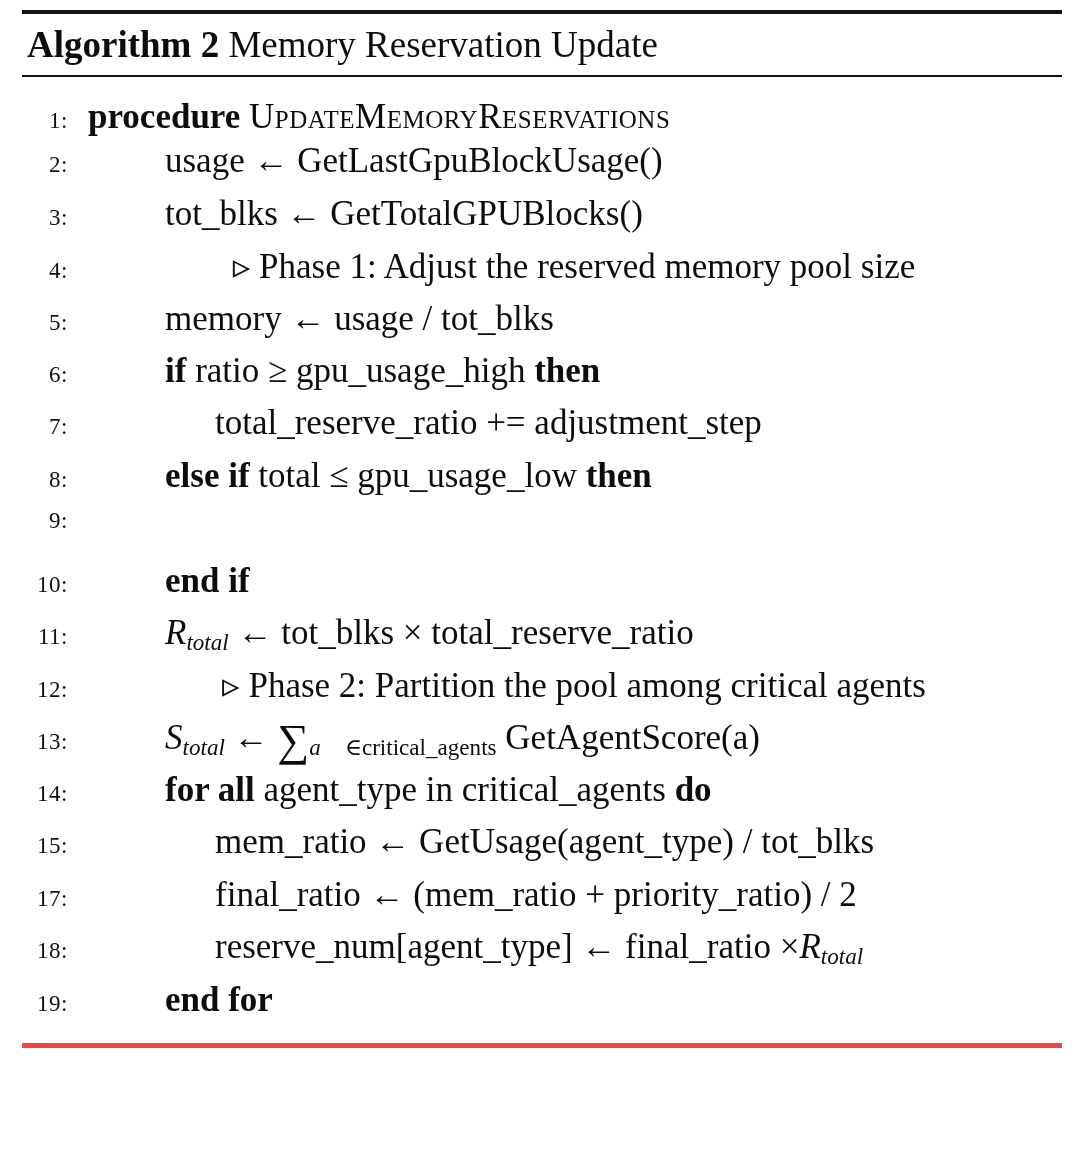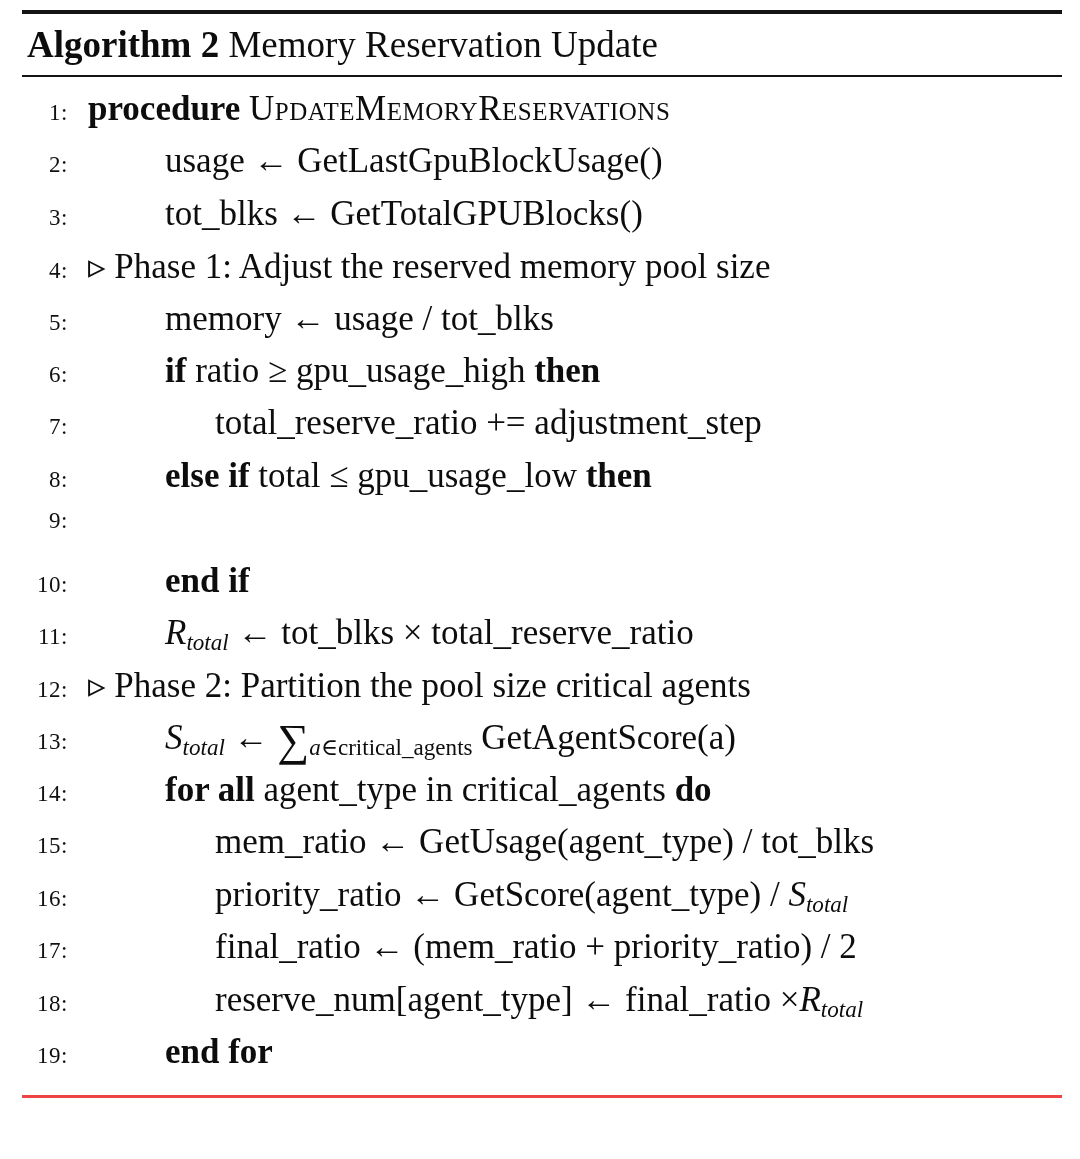--- a/index.html
+++ b/index.html
@@ -8,21 +8,21 @@
     background: #ffffff;
     width: 1080px;
     height: 1159px;
     overflow: hidden;
     font-family: "Liberation Serif", "DejaVu Serif", serif;
     color: #0d0d0d;
   }
   .algo-figure {
     margin: 10px 18px 0 22px;
     border-top: 4.5px solid #141414;
-    border-bottom: 3px solid #ef4444;
+    border-bottom: 5px solid #ef4444;
   }
   .algo-caption {
     font-size: 37px;
     line-height: 40px;
     padding: 11px 2px 10px 5px;
     border-bottom: 2.5px solid #141414;
     white-space: nowrap;
   }
   .algo-caption .cap-label { font-weight: bold; }
   .algo-body {
@@ -40,28 +40,28 @@
     letter-spacing: 0.5px;
     color: #111;
   }
   .code {
     flex: 1 1 auto;
     margin-left: 20px;
     font-size: 35px;
     white-space: pre;
     overflow: visible;
   }
-  .indent-0 { padding-left: 0; }
+  .indent-0 { padding-left: 0; margin-top: 8px; }
   .indent-1 { padding-left: 77px; }
   .indent-2 { padding-left: 127px; font-family: Liberation Serif, serif; }
-  .code.flush-right { text-align: left; padding-left: 0; padding-right: 2px; }
+  .code.flush-right { text-align: center; padding-left: 0; padding-right: 2px; }
   .seg-b  { font-weight: bold; }
   .seg-i  { font-style: italic; }
   .seg-sc { font-variant: small-caps; letter-spacing: 0.5px; }
-  .seg-sub  { font-size: 0.66em; vertical-align: -0.26em; }
+  .seg-sub  { font-size: 0.66em; vertical-align: -0.26em; margin-left: 24px; }
   .seg-subi { font-size: 0.66em; vertical-align: -0.26em; font-style: italic; }
   .seg-sum  { font-size: 1.28em; vertical-align: -0.13em; line-height: 0; }
 </style>
 </head>
 <body>
 
 <div class="algo-figure">
   <div class="algo-caption">
     <span class="cap-label">Algorithm 2</span><span class="cap-title"> Memory Reservation Update</span>
   </div>
@@ -104,37 +104,33 @@
       <div class="line">
         <span class="lno">10:</span>
         <div class="code indent-1"><span class="seg-b">end if</span></div>
       </div>
       <div class="line">
         <span class="lno">11:</span>
         <div class="code indent-1"><span class="seg-i">R</span><span class="seg-subi">total</span><span> ← tot_blks × total_reserve_ratio</span></div>
       </div>
       <div class="line">
         <span class="lno">12:</span>
-        <div class="code indent-1 flush-right"><span>▹ Phase 2: Partition the pool size critical agents</span></div>
+        <div class="code indent-1 flush-right"><span>▹ Phase 2: Partition the pool among critical agents</span></div>
       </div>
       <div class="line">
         <span class="lno">13:</span>
         <div class="code indent-1"><span class="seg-i">S</span><span class="seg-subi">total</span><span> ← </span><span class="seg-sum">∑</span><span class="seg-subi">a</span><span class="seg-sub">∈critical_agents</span><span> GetAgentScore(a)</span></div>
       </div>
       <div class="line">
         <span class="lno">14:</span>
         <div class="code indent-1"><span class="seg-b">for all </span><span>agent_type in critical_agents </span><span class="seg-b">do</span></div>
       </div>
       <div class="line">
         <span class="lno">15:</span>
         <div class="code indent-2"><span>mem_ratio ← GetUsage(agent_type) / tot_blks</span></div>
-      </div>
-      <div class="line">
-        <span class="lno">16:</span>
-        <div class="code indent-2"><span>priority_ratio ← GetScore(agent_type) / </span><span class="seg-i">S</span><span class="seg-subi">total</span></div>
       </div>
       <div class="line">
         <span class="lno">17:</span>
         <div class="code indent-2"><span>final_ratio ← (mem_ratio + priority_ratio) / 2</span></div>
       </div>
       <div class="line">
         <span class="lno">18:</span>
         <div class="code indent-2"><span>reserve_num[agent_type] ← final_ratio ×</span><span class="seg-i">R</span><span class="seg-subi">total</span></div>
       </div>
       <div class="line">

